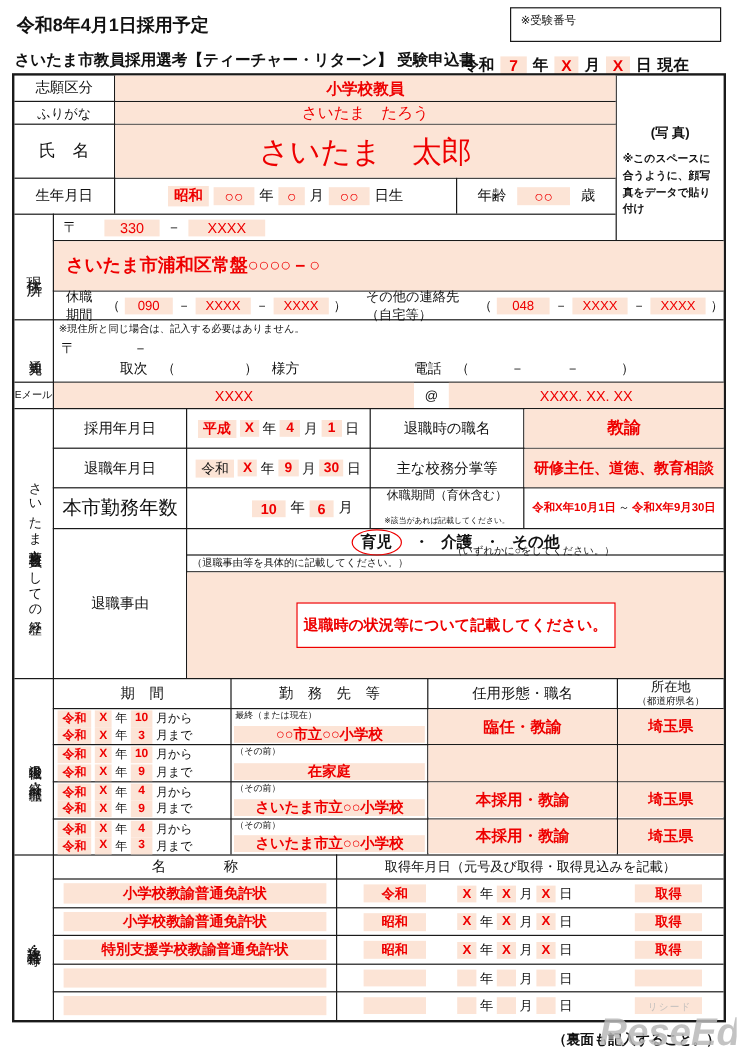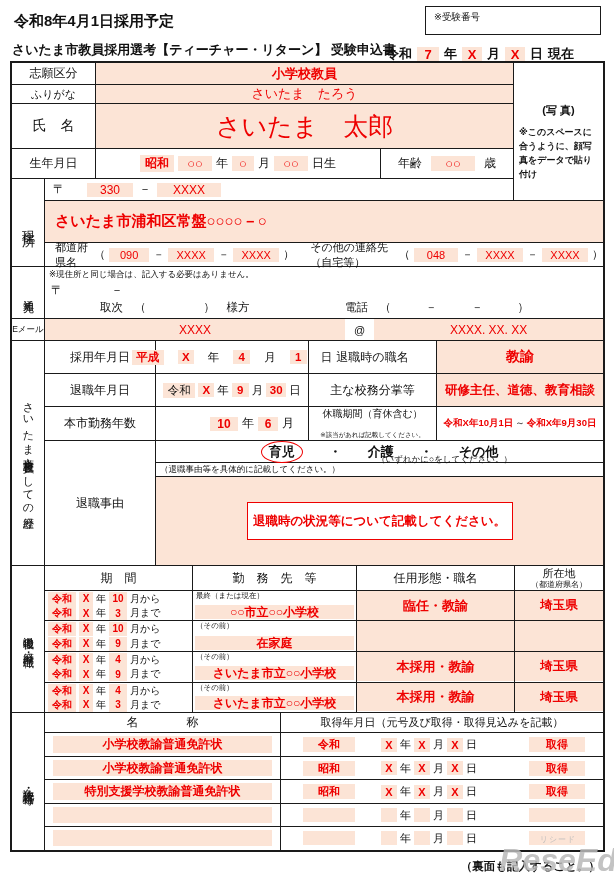--- a/index.html
+++ b/index.html
@@ -118,21 +118,21 @@
     <div class="cell left" style="left:33px;top:116px;width:468px;height:21px;font-size:12px;gap:6px;padding-left:8px;">
       <span>〒</span>
       <span class="chip" style="min-width:46px;font-size:12px;margin-left:16px;">330</span>
       <span>－</span>
       <span class="chip" style="min-width:64px;font-size:12px;">XXXX</span>
     </div>
     <div class="cell left orange" style="left:33px;top:138px;width:558px;height:41px;padding-left:10px;">
       <span class="red b" style="font-size:15px;">さいたま市浦和区常盤○○○○－○</span>
     </div>
     <div class="cell left" style="left:33px;top:180px;width:558px;height:23px;font-size:11px;gap:4px;padding-left:10px;">
-      <span>都道府県名</span>
+      <span>休職期間</span>
       <span>（</span>
       <span class="chip" style="min-width:40px;font-size:11px;">090</span>
       <span>－</span>
       <span class="chip" style="min-width:46px;font-size:11px;">XXXX</span>
       <span>－</span>
       <span class="chip" style="min-width:46px;font-size:11px;">XXXX</span>
       <span>）</span>
       <span style="margin-left:12px;">その他の連絡先（自宅等）</span>
       <span>（</span>
       <span class="chip" style="min-width:44px;font-size:11px;">048</span>
@@ -153,21 +153,21 @@
     <div class="cell" style="left:0;top:256px;width:32px;height:21px;font-size:8.5px;">Eメール</div>
     <div class="cell left" style="left:33px;top:256px;width:558px;height:21px;">
       <span class="cell orange red" style="position:static;width:300px;height:21px;font-size:12px;">XXXX</span>
       <span style="margin:0 9px;font-size:11px;">@</span>
       <span class="cell orange red" style="position:static;flex:1;height:21px;font-size:12px;">XXXX. XX. XX</span>
     </div>
 
     <div class="cell vtext" style="left:0;top:278px;width:32px;height:224px;font-size:11px;letter-spacing:1px;">さいたま市立学校教員としての経歴</div>
 
     <div class="cell" style="left:33px;top:278px;width:110px;height:32px;font-size:12px;">採用年月日</div>
-    <div class="cell" style="left:144px;top:278px;width:152px;height:32px;font-size:11.5px;gap:14px;">
+    <div class="cell" style="left:144px;top:278px;width:152px;height:32px;font-size:11.5px;gap:3px;">
       <span class="chip b" style="min-width:32px;">平成</span>
       <span class="chip b" style="min-width:16px;">X</span>
       <span>年</span>
       <span class="chip b" style="min-width:17px;">4</span>
       <span>月</span>
       <span class="chip b" style="min-width:17px;">1</span>
       <span>日</span>
     </div>
     <div class="cell orange red b" style="left:425px;top:278px;width:166px;height:32px;font-size:14px;">教諭</div>
     <div class="cell" style="left:297px;top:278px;width:127px;height:32px;font-size:12px;">退職時の職名</div>
@@ -178,39 +178,39 @@
       <span class="chip b" style="min-width:16px;">X</span>
       <span>年</span>
       <span class="chip b" style="min-width:17px;">9</span>
       <span>月</span>
       <span class="chip b" style="min-width:20px;">30</span>
       <span>日</span>
     </div>
     <div class="cell" style="left:297px;top:311px;width:127px;height:32px;font-size:12px;">主な校務分掌等</div>
     <div class="cell orange red b" style="left:425px;top:311px;width:166px;height:32px;font-size:12.5px;">研修主任、道徳、教育相談</div>
 
-    <div class="cell" style="left:33px;top:344px;width:110px;height:33px;font-size:12px;">本市勤務年数</div>
+    <div class="cell" style="left:33px;top:344px;width:110px;height:33px;font-size:16px;">本市勤務年数</div>
     <div class="cell" style="left:144px;top:344px;width:152px;height:33px;font-size:12px;gap:4px;justify-content:flex-end;padding-right:14px;">
       <span class="chip b" style="min-width:28px;">10</span>
       <span>年</span>
       <span class="chip b" style="min-width:20px;">6</span>
       <span>月</span>
     </div>
     <div class="cell" style="left:297px;top:344px;width:127px;height:33px;flex-direction:column;line-height:1.2;gap:11px;">
       <span style="font-size:10px;">休職期間（育休含む）</span>
       <span style="font-size:6.5px;">※該当があれば記載してください。</span>
     </div>
     <div class="cell" style="left:425px;top:344px;width:166px;height:33px;font-size:9.5px;gap:2px;">
       <span class="red b">令和X年10月1日</span>
       <span>～</span>
       <span class="red b">令和X年9月30日</span>
     </div>
 
     <div class="cell" style="left:33px;top:378px;width:110px;height:124px;font-size:12px;">退職事由</div>
-    <div class="cell b" style="left:144px;top:378px;width:447px;height:21px;font-size:13px;gap:26px;">
+    <div class="cell b" style="left:144px;top:378px;width:447px;height:21px;font-size:13px;gap:10px;">
       <span class="circle">育児</span>
       <span>・</span>
       <span>介護</span>
       <span>・</span>
       <span>その他</span>
     </div>
     <div class="abs" style="left:365px;top:391px;font-size:8.5px;text-align:right;">（いずれかに○をしてください。）</div>
     <div class="cell left" style="left:144px;top:400px;width:447px;height:13px;font-size:8.5px;padding-left:4px;">（退職事由等を具体的に記載してください。）</div>
     <div class="cell orange" style="left:144px;top:414px;width:447px;height:88px;">
       <div class="cell red b" style="position:static;width:266px;height:38px;background:#fff;border:1.5px solid var(--red);font-size:12.5px;">退職時の状況等について記載してください。</div>

